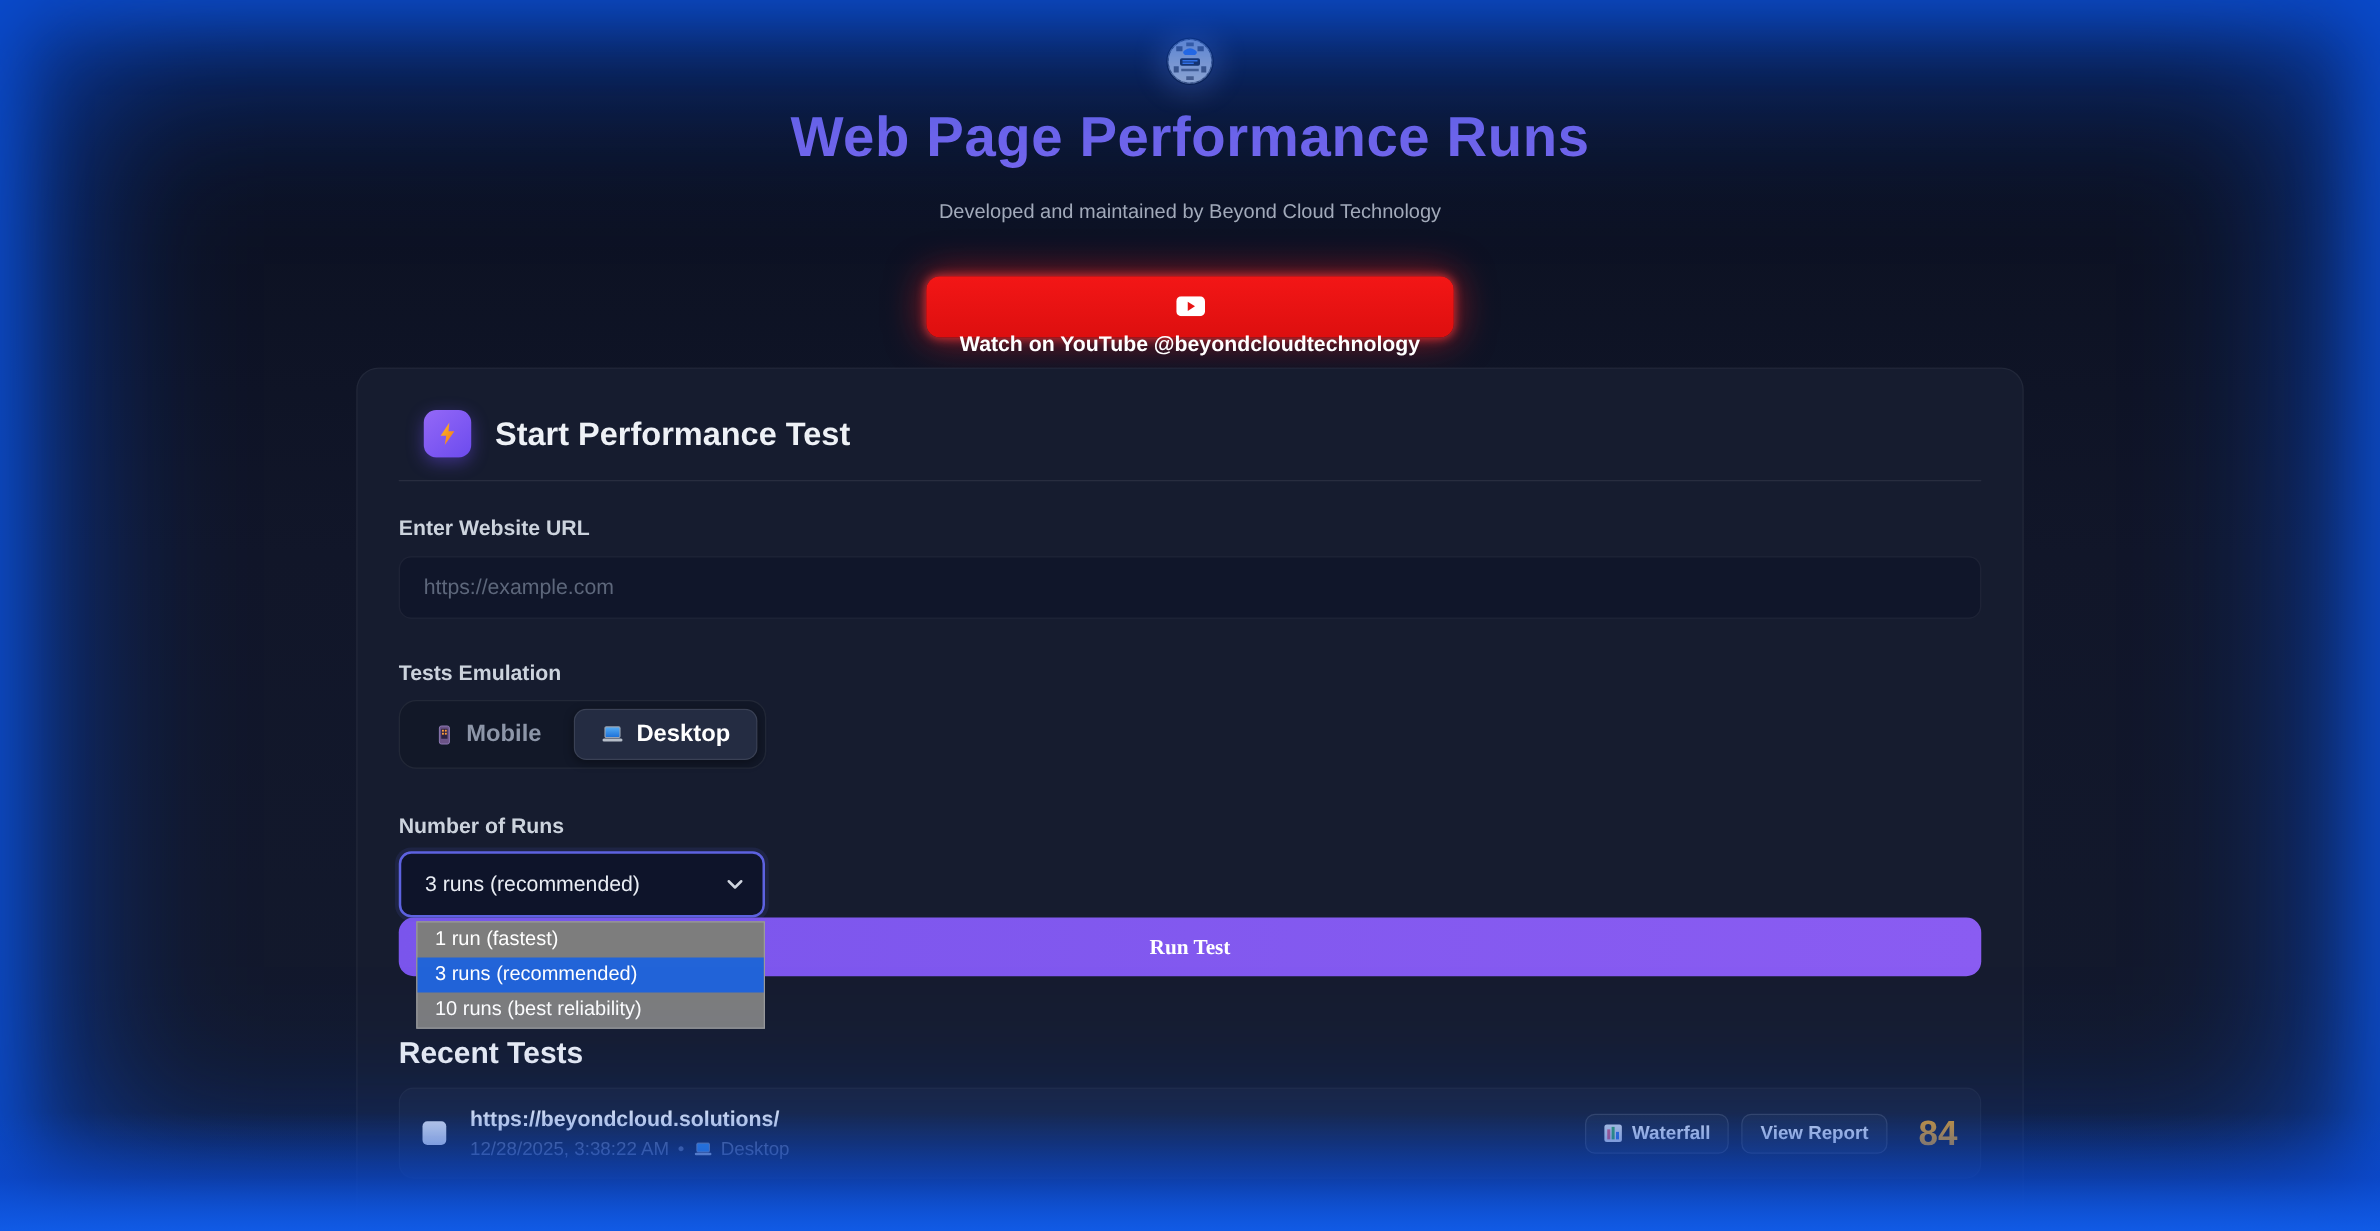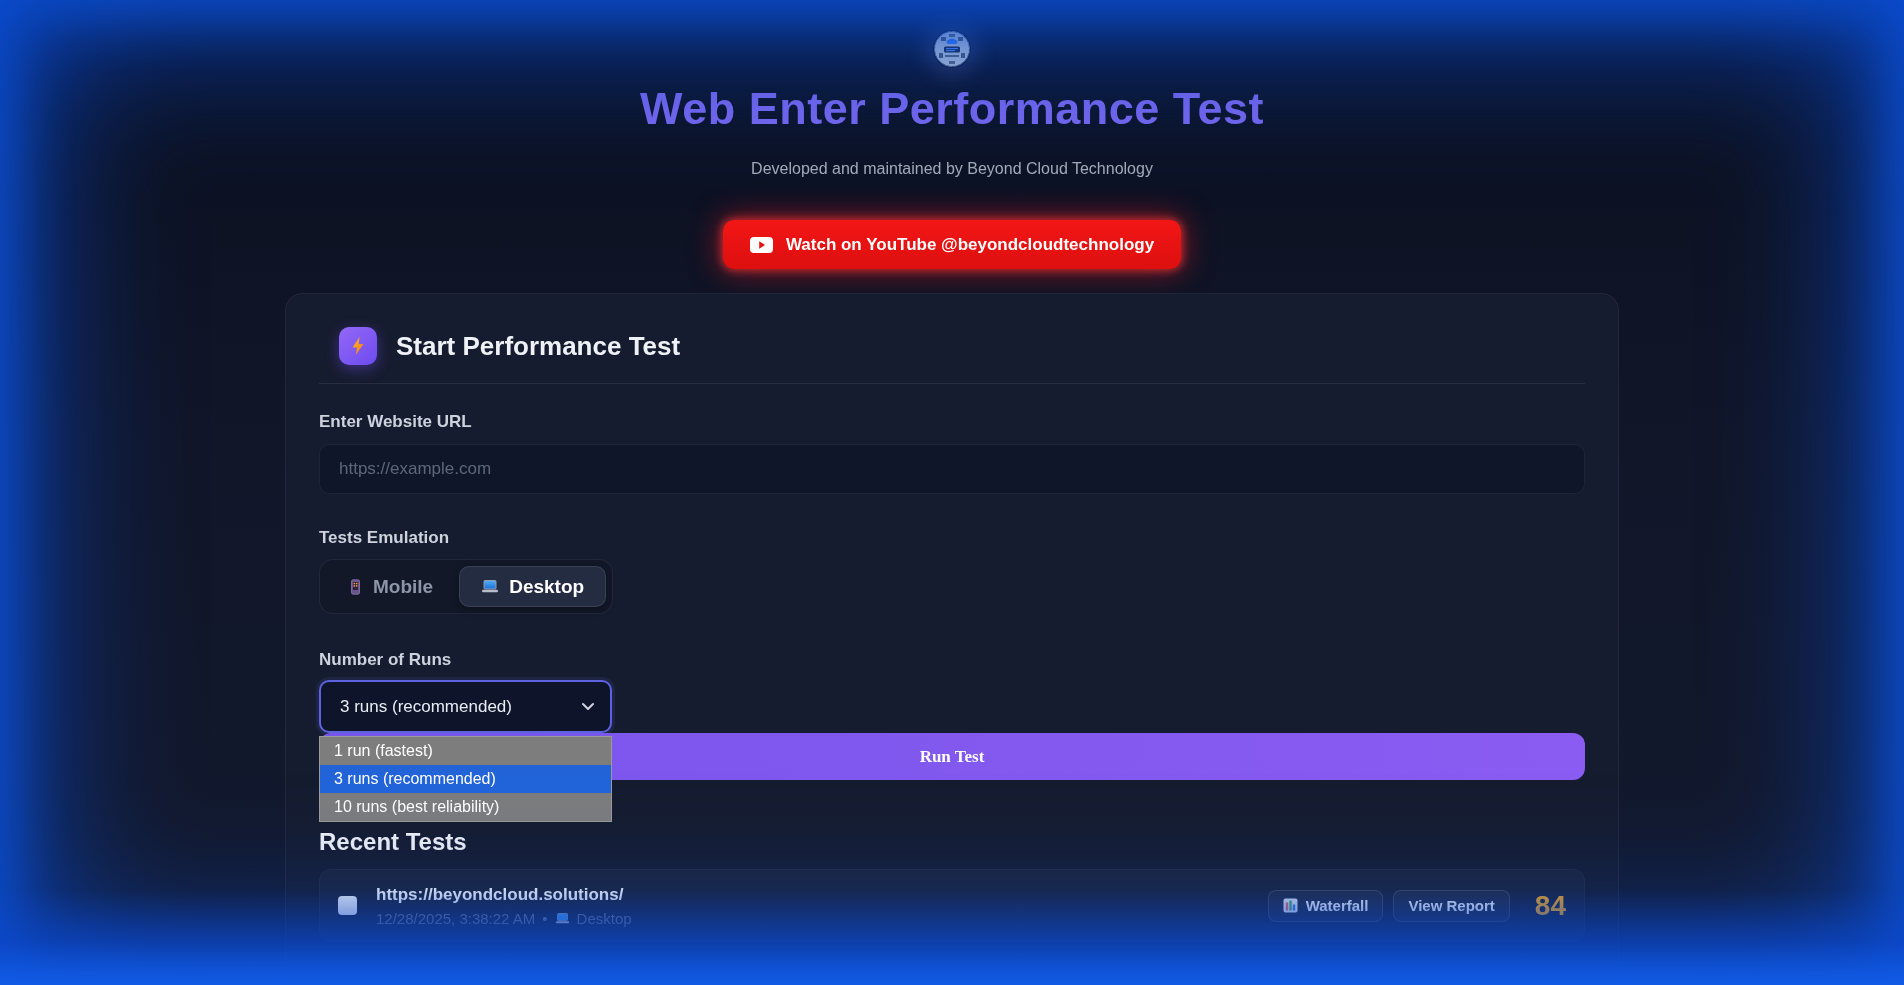--- a/index.html
+++ b/index.html
@@ -31,20 +31,21 @@
     color: #7b68ef;
   }
   .page-subtitle { margin-top: 25px; font-size: 16px; color: #a6adba; text-align: center; }
 
   .yt-btn {
     margin-top: 42px; display: inline-flex; align-items: center; gap: 13px;
     background: linear-gradient(180deg, #f31616, #dd0f0f);
     color: #fff; font-weight: bold; font-size: 17px; font-family: inherit;
     padding: 16px 27px; height: 49px; border-radius: 11px; border: none; cursor: pointer;
     box-shadow: 0 0 30px 2px rgba(255, 25, 25, 0.55), 0 0 8px 1px rgba(255,70,70,0.7);
+    flex-direction: column;
   }
 
   .main-card {
     width: 1334px; margin: 24px auto 0;
     background: #161c2f;
     border: 1px solid rgba(255,255,255,0.055);
     border-radius: 18px;
     padding: 33px 33px 120px;
     position: relative;
   }
@@ -85,21 +86,21 @@
   }
 
   .select-wrap { position: relative; margin-top: 10px; width: 293px; }
   .select-box {
     height: 53px; background: #0e142a; border: 2px solid #5d62e0; border-radius: 10px;
     display: flex; align-items: center; justify-content: space-between;
     padding: 0 15px 0 19px; color: #e8ecf3; font-size: 17px; cursor: pointer;
     box-shadow: 0 0 0 3px rgba(93,98,224,0.12);
   }
   .dropdown {
-    position: absolute; top: calc(100% + 3px); left: 0; right: 0;
+    position: absolute; top: calc(100% + 3px); left: 14px; right: 0;
     background: #7d7d7d; border: 1px solid #9b9b9b; z-index: 30;
   }
   .dropdown .option {
     height: 28px; line-height: 28px; padding-left: 14px;
     font-size: 16px; color: #ffffff; cursor: pointer; white-space: nowrap;
   }
   .dropdown .option.highlighted { background: #2264d8; }
 
   .run-btn {
     width: 100%; height: 47px; border: none; border-radius: 12px;
@@ -143,21 +144,21 @@
       <rect x="28" y="23" width="4" height="5" fill="#39404f" opacity="0.8"></rect>
       <rect x="16" y="4" width="6" height="3" fill="#39404f" opacity="0.7"></rect>
       <rect x="16" y="31" width="6" height="3" fill="#39404f" opacity="0.7"></rect>
       <path d="M15 10 q4 -3 8 0 q3 2 0 4 l-8 0 q-3 -2 0 -4 z" fill="#3b82f6"></path>
       <rect x="11" y="16.5" width="16" height="6" rx="1.5" fill="#1c2636"></rect>
       <rect x="13" y="18" width="12" height="1.2" fill="#4f8cf7"></rect>
       <rect x="13" y="20" width="9" height="1.2" fill="#4f8cf7"></rect>
       <rect x="12" y="25" width="14" height="2" fill="#39404f" opacity="0.7"></rect>
     </svg>
   </span>
-  <h1 class="page-title">Web Enter Performance Test</h1>
+  <h1 class="page-title">Web Page Performance Runs</h1>
   <div class="page-subtitle">Developed and maintained by Beyond Cloud Technology</div>
   <div>
     <button class="yt-btn">
       <span style="display:inline-flex;">
         <svg width="23" height="16" viewBox="0 0 23 16">
           <rect x="0" y="0" width="23" height="16" rx="4" fill="#ffffff"></rect>
           <path d="M9.2 4.3 L15 8 L9.2 11.7 Z" fill="#e81414"></path>
         </svg>
       </span>
       <span>Watch on YouTube @beyondcloudtechnology</span>

